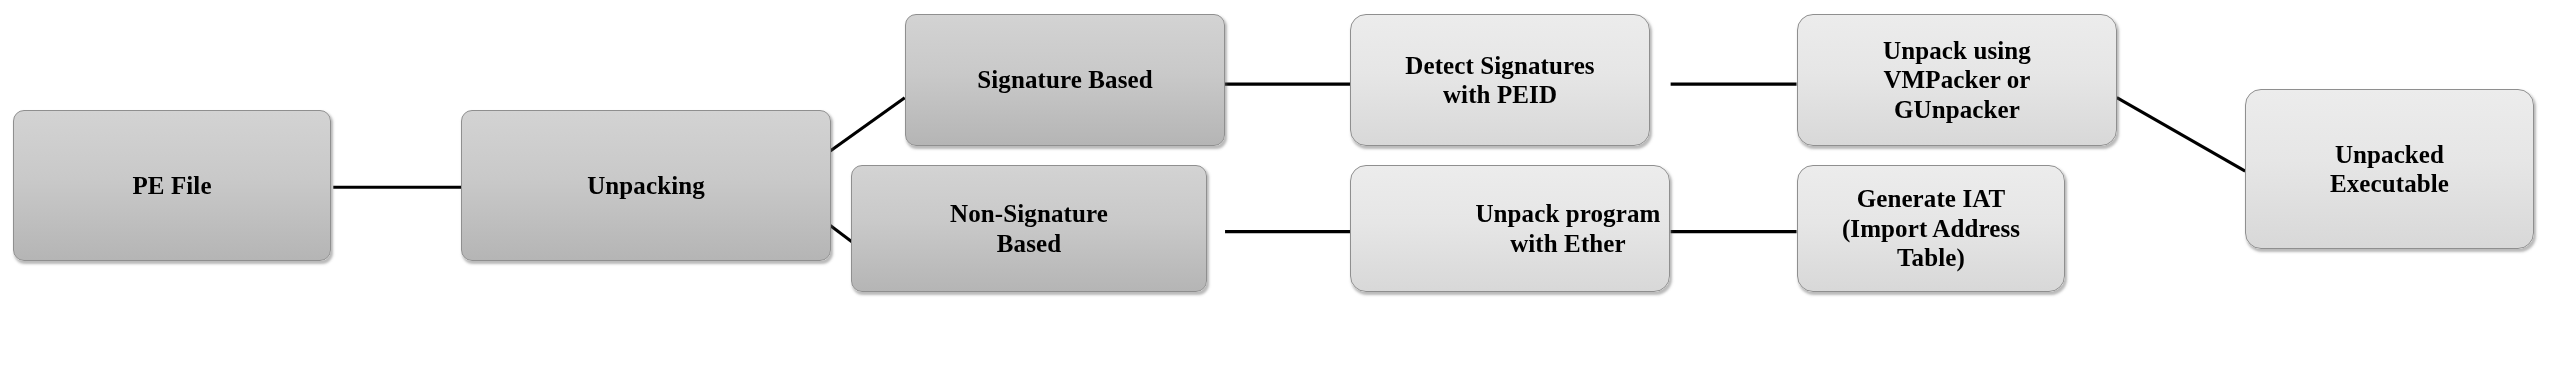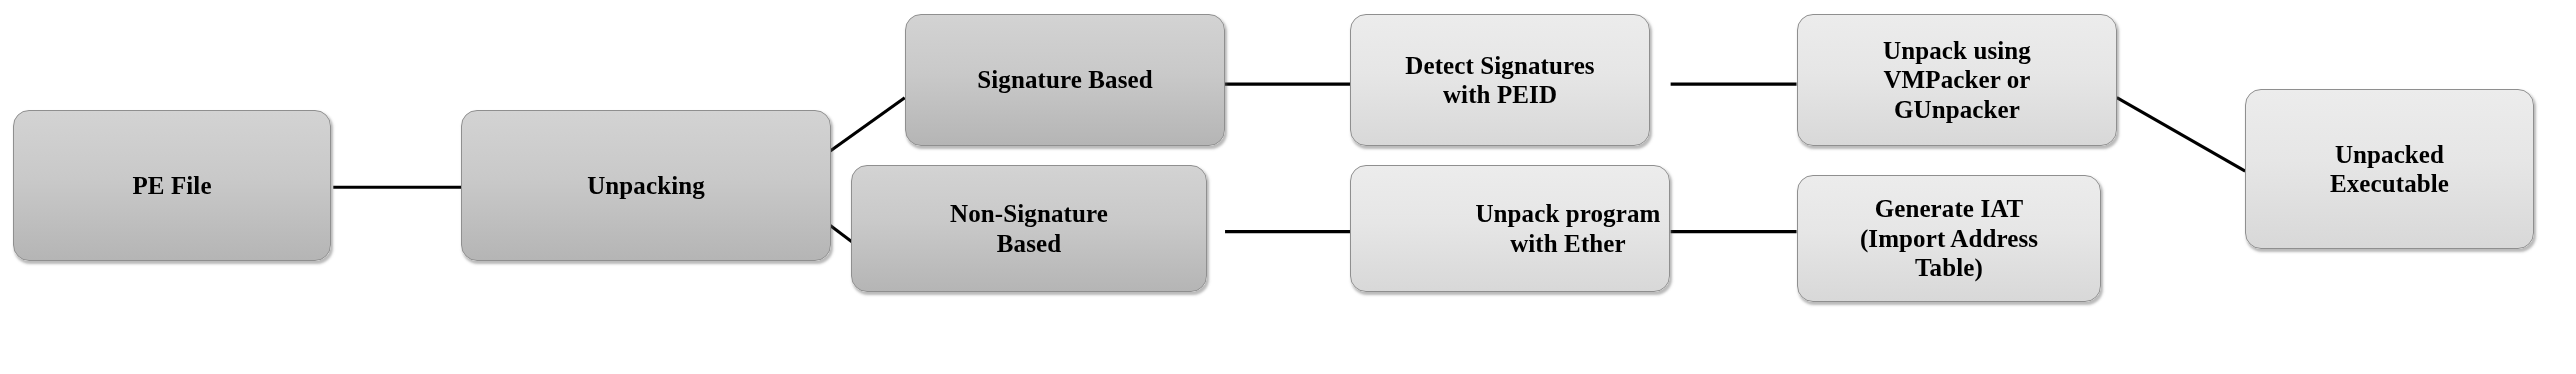--- a/index.html
+++ b/index.html
@@ -39,20 +39,21 @@
     color: #000000;
     font-weight: bold;
     font-size: 25px;
     line-height: 1.18;
     letter-spacing: 0.1px;
     box-shadow: 1.9px 2.5px 2.5px rgba(100,100,100,0.45);
     overflow: hidden;
   }
   .node.tone-dark {
     background: linear-gradient(180deg, #d3d3d3 0%, #c9c9c9 45%, #b5b5b5 100%);
+    border-radius: 11px;
   }
   .node.tone-light {
     background: linear-gradient(180deg, #ececec 0%, #e6e6e6 45%, #d8d8d8 100%);
   }
   .node-label {
     display: block;
     padding: 0 8.6px;
     white-space: pre-line;
   }
 </style>
@@ -90,21 +91,21 @@
       </div>
       <div class="node tone-light" style="left: 1350px; top: 165px; width: 320px; height: 127px; justify-content: flex-end;">
         <span class="node-label">Unpack program
 with Ether</span>
       </div>
       <div class="node tone-light" style="left: 1797px; top: 14px; width: 320px; height: 132px; text-align: center;">
         <span class="node-label">Unpack using
 VMPacker or
 GUnpacker</span>
       </div>
-      <div class="node tone-light" style="left: 1797px; top: 175px; width: 304px; height: 127px;">
+      <div class="node tone-light" style="left: 1797px; top: 165px; width: 268px; height: 127px;">
         <span class="node-label">Generate IAT
 (Import Address
 Table)</span>
       </div>
       <div class="node tone-light" style="left: 2245px; top: 89px; width: 289px; height: 160px; align-items: center;">
         <span class="node-label">Unpacked
 Executable</span>
       </div>
     </div>
 </div>

